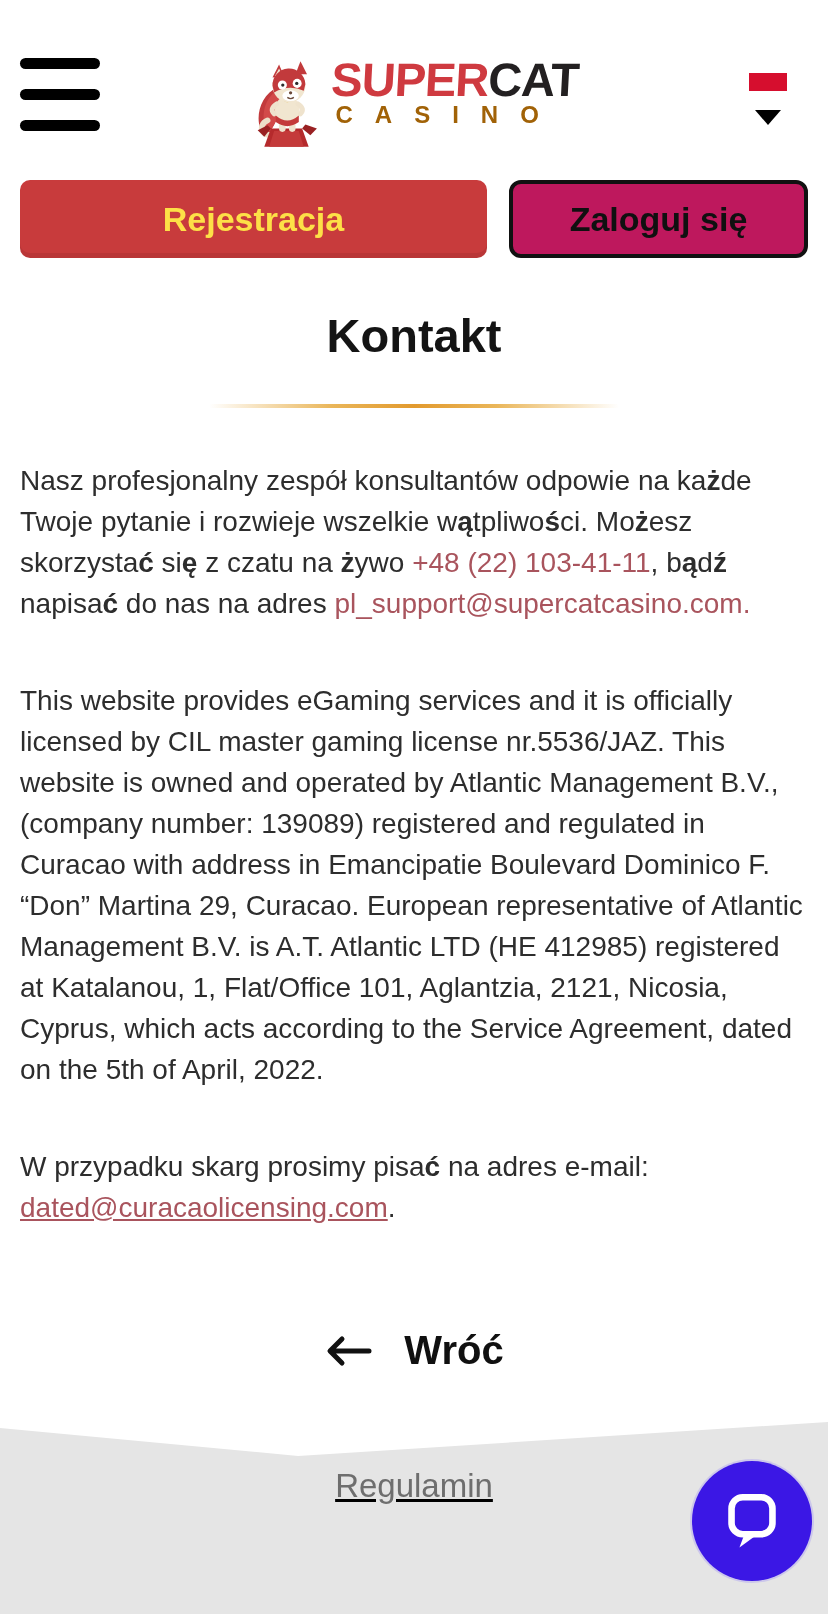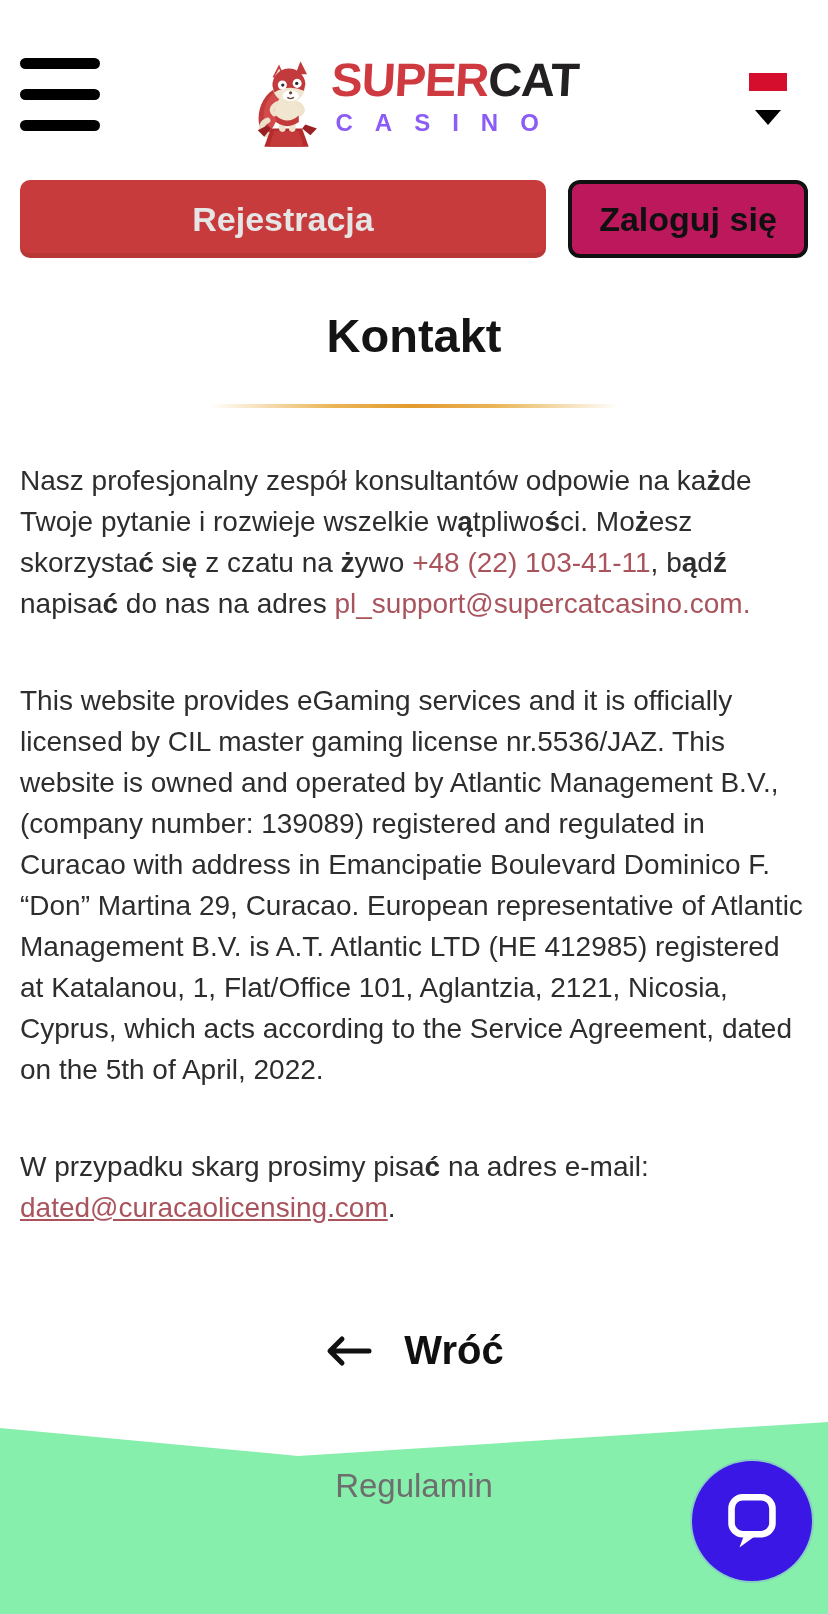--- a/index.html
+++ b/index.html
@@ -30,22 +30,22 @@
   }
   .logo-text { display: flex; flex-direction: column; margin-top: 16px; }
   .logo-line {
     font-size: 47px; font-weight: 800; line-height: 1;
     letter-spacing: -1px; transform: skewX(-3deg);
     white-space: nowrap;
   }
   .logo-super { color: #cf3a40; }
   .logo-cat { color: #232021; }
   .logo-casino {
-    margin-top: 8px; padding-left: 4px;
-    color: #8b5cf6; font-size: 24px; font-weight: 700;
+    padding-left: 4px;
+    color: #a16207; font-size: 24px; font-weight: 700;
     letter-spacing: 22px; line-height: 1; white-space: nowrap;
   }
 
   .lang {
     position: absolute; right: 41px; top: 55px; width: 38px;
     background: none; border: none; cursor: pointer; padding: 0;
   }
   .flag { width: 38px; height: 36px; }
   .flag-top { height: 18px; background: #ffffff; }
   .flag-bottom { height: 18px; background: #d60e2e; }
@@ -59,21 +59,21 @@
   .cta-row {
     position: absolute; left: 20px; right: 20px; top: 180px;
     display: flex; gap: 22px;
   }
   .btn {
     height: 78px; display: flex; align-items: center; justify-content: center;
     font-family: "Liberation Sans", sans-serif;
     font-size: 34px; font-weight: 700; cursor: pointer;
   }
   .btn-register {
-    width: 526px; background: #c83b3c; color: #e5e5e5;
+    width: 467px; background: #c83b3c; color: #fde047;
     border: none; border-radius: 10px;
     box-shadow: inset 0 -5px 0 rgba(0,0,0,0.07);
   }
   .btn-login {
     flex: 1; background: #be185d; color: #101010;
     border: 4px solid #111; border-radius: 12px;
   }
 
   
   .page-title {
@@ -102,23 +102,24 @@
     display: flex; align-items: center; justify-content: center; gap: 32px;
     background: none; border: none; cursor: pointer;
     color: #101010; font-size: 40px; font-weight: 700;
     font-family: "Liberation Sans", sans-serif;
   }
   .back-link svg { display: block; }
 
   
   .footer {
     position: absolute; left: 0; right: 0; top: 1420px; height: 194px;
-    background: #86efac;
+    background: #e5e5e5;
     clip-path: polygon(0 8px, 36% 36px, 100% 2px, 100% 100%, 0 100%);
     text-align: center;
+    text-decoration: underline;
   }
   .footer-links { list-style: none; padding-top: 46px; }
   .footer-link {
     display: block; color: #6e6e6e; font-size: 33px; line-height: 40px;
     text-decoration: none; margin-bottom: 33px; cursor: pointer;
   }
 
   
   .chat-button {
     position: absolute; left: 692px; top: 1461px;

